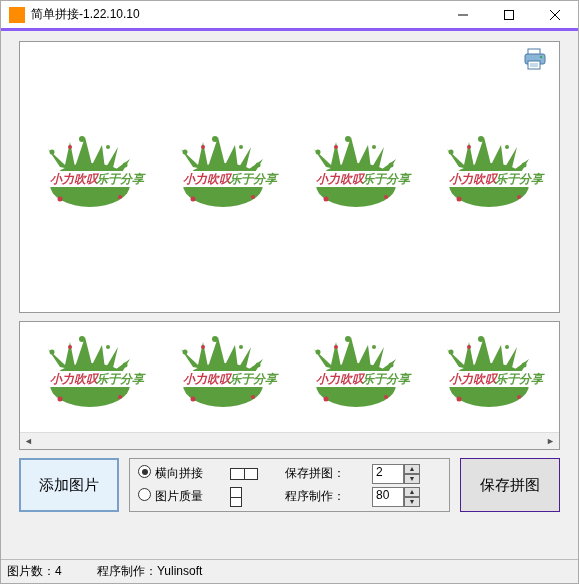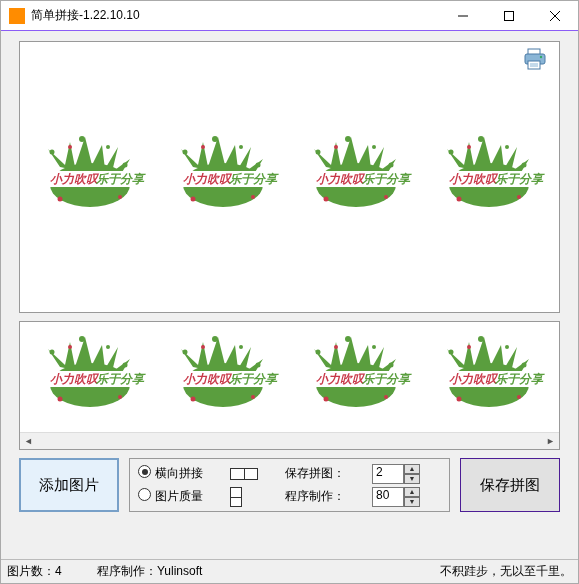--- a/index.html
+++ b/index.html
@@ -1,18 +1,18 @@
 <!DOCTYPE html>
 <html><head>
 <meta charset="utf-8">
 <style>
 * { box-sizing: border-box; margin: 0; padding: 0; font-family: "Microsoft YaHei", sans-serif; font-size: 12px; }
 body { background: #f0f0f0; }
 .window { width: 579px; height: 584px; background: #f0f0f0; border: 1px solid #aaa; display: flex; flex-direction: column; }
-.titlebar { height: 30px; background: #fff; display: flex; align-items: center; padding-left: 8px; border-bottom: 1px solid #8b5cf6; }
+.titlebar { height: 30px; background: #fff; display: flex; align-items: center; padding-left: 8px; border-bottom: 3px solid #8b5cf6; }
 .title-icon { width: 16px; height: 16px; background: #ff8c00; margin-right: 6px; }
 .title-text { flex: 1; color: #000; }
 .win-controls { display: flex; height: 100%; }
 .win-btn { width: 46px; height: 100%; display: flex; align-items: center; justify-content: center; color: #333; }
 .content { flex: 1; padding: 10px 18px 8px 18px; display: flex; flex-direction: column; gap: 8px; }
 .preview-panel { height: 272px; background: #fff; border: 1px solid #999; position: relative; overflow: hidden; }
 .printer-icon { position: absolute; top: 6px; right: 12px; }
 .splash-row { display: flex; justify-content: space-around; align-items: center; height: 100%; padding: 0 4px; }
 .splash-item { width: 118px; height: 100px; display: flex; align-items: center; justify-content: center; font-style: italic; }
 .thumb-panel { background: #fff; border: 1px solid #999; display: flex; flex-direction: column; }
@@ -277,15 +277,14 @@
 
       <div class="save-btn">保存拼图</div>
     </div>
   </div>
 
   <div class="statusbar">
     <div class="status-left">
       <span>图片数：</span><span>4</span>
     </div>
     <div class="status-mid">程序制作：Yulinsoft</div>
-    <div class="status-right">不积跬步，无以至千里。</div>
   </div>
 </div>
 
 </body></html>

